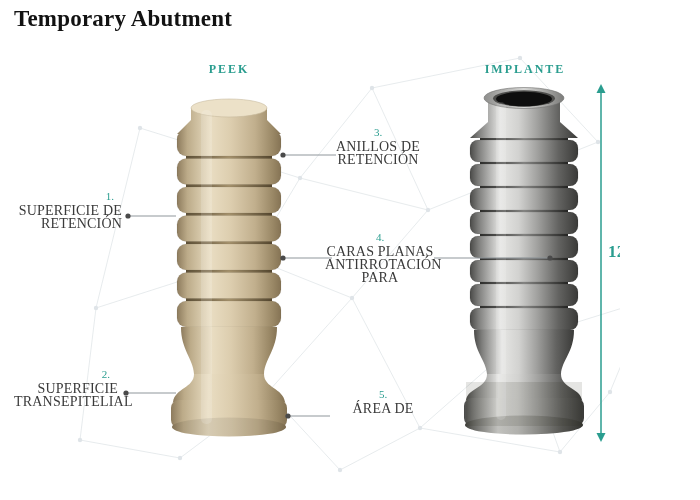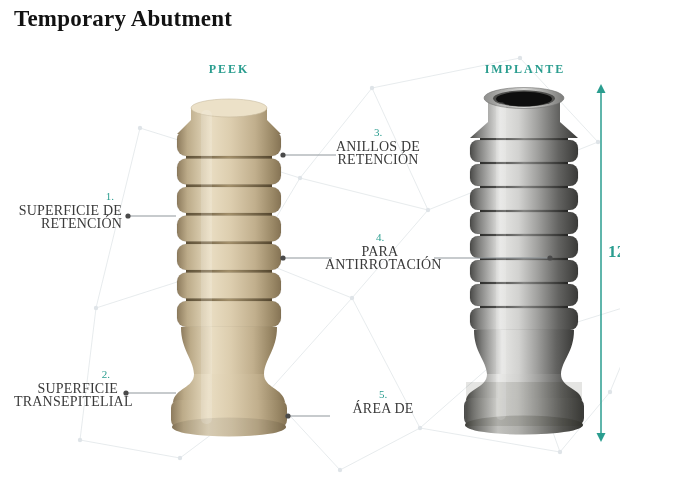--- a/index.html
+++ b/index.html
@@ -209,22 +209,23 @@
   </div>
 
   <div class="callout align-center" style="left:328px;top:126px;width:100px;">
     <div class="c-num">3.</div>
     <div class="c-line">ANILLOS DE</div>
     <div class="c-line">RETENCIÓN</div>
   </div>
 
   <div class="callout align-center" style="left:325px;top:231px;width:110px;">
     <div class="c-num">4.</div>
+    <div class="c-line">CARAS PLANAS</div>
+    <div class="c-line">ANTIRROTACIÓN</div>
     <div class="c-line">PARA</div>
-    <div class="c-line">ANTIRROTACIÓN</div>
   </div>
 
   <div class="callout align-center" style="left:318px;top:388px;width:130px;">
     <div class="c-num">5.</div>
     <div class="c-line">ÁREA DE</div>
   </div>
 
   <div class="dim-label">12mm</div>
 
 </div>

